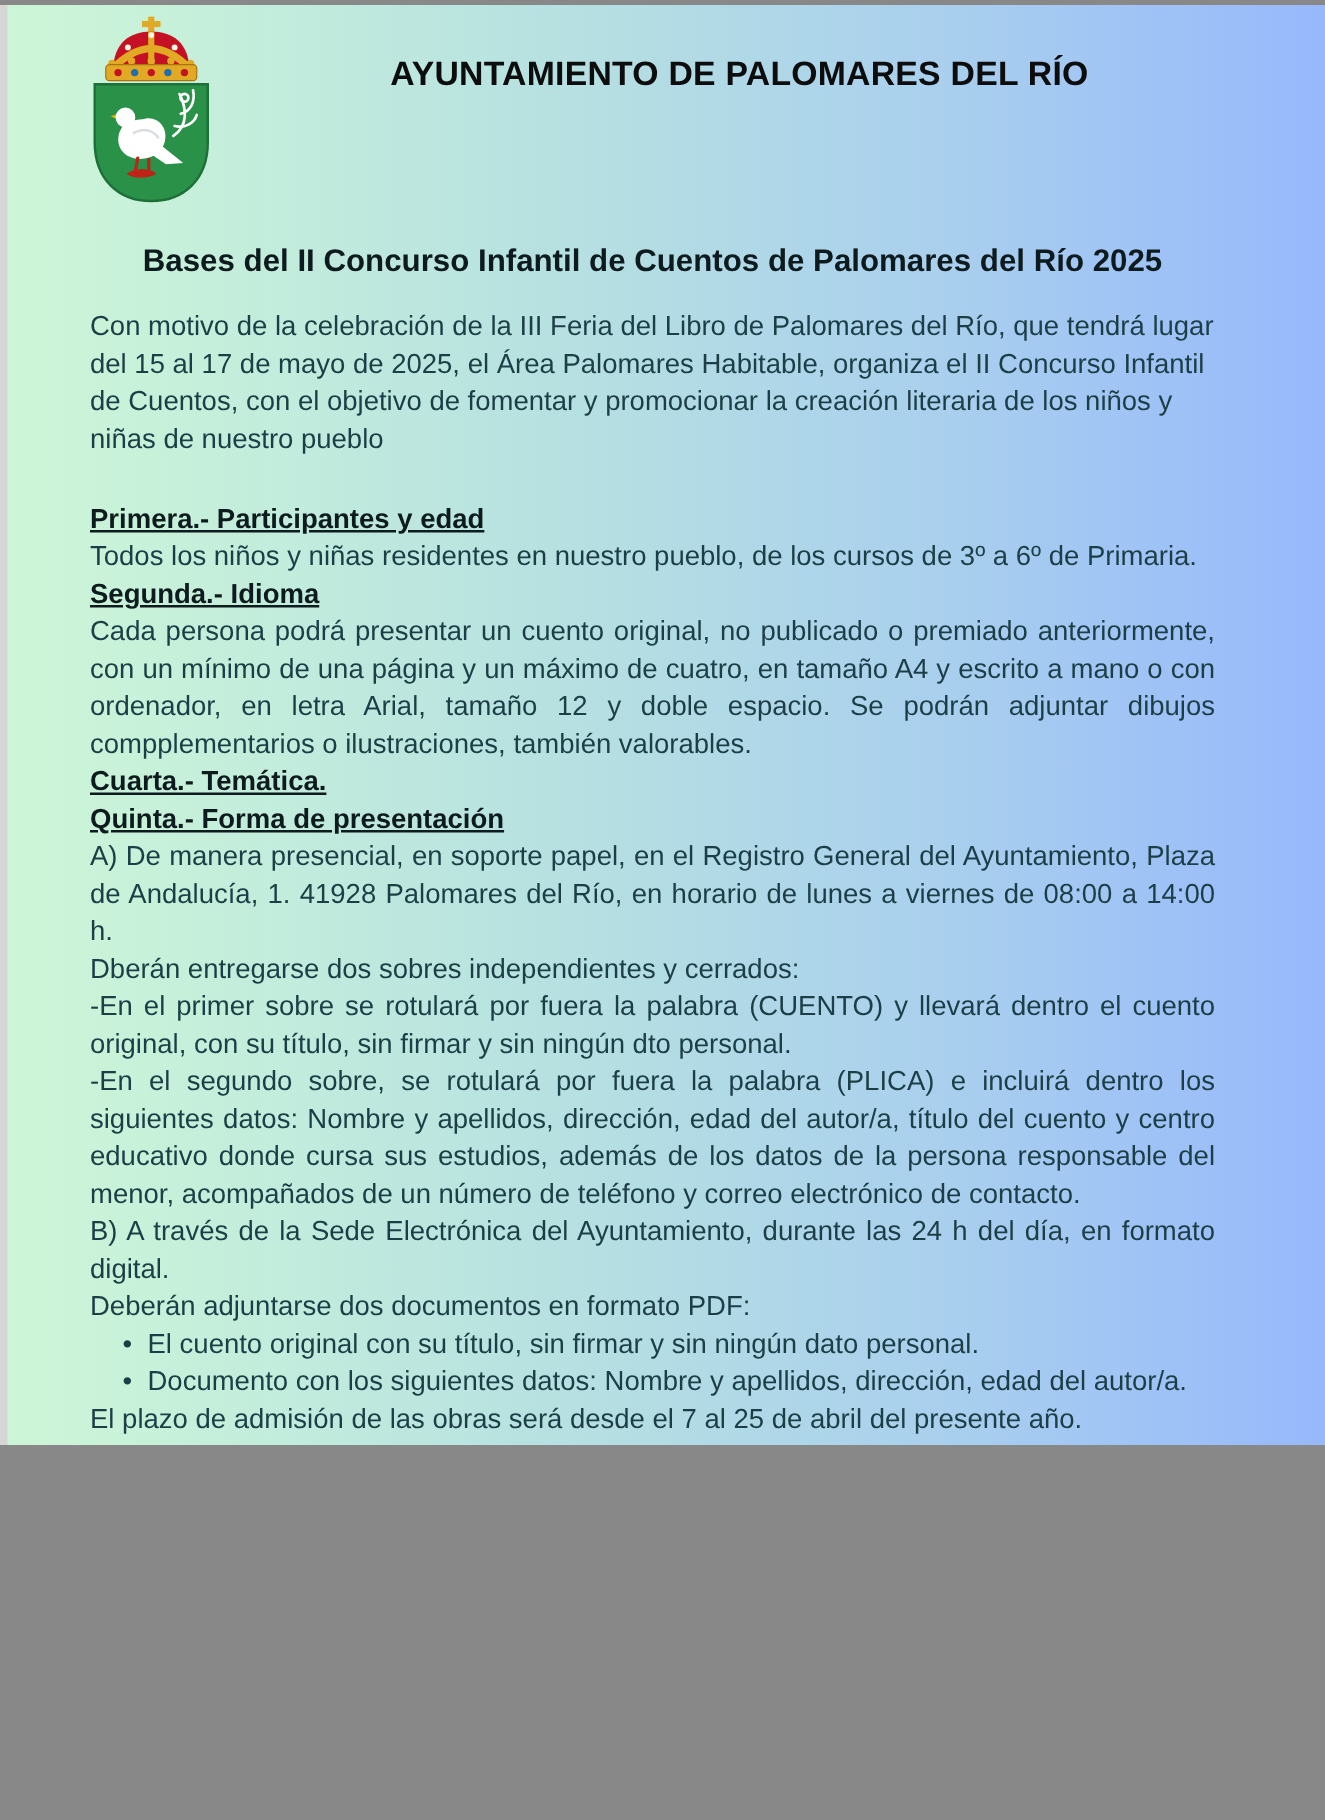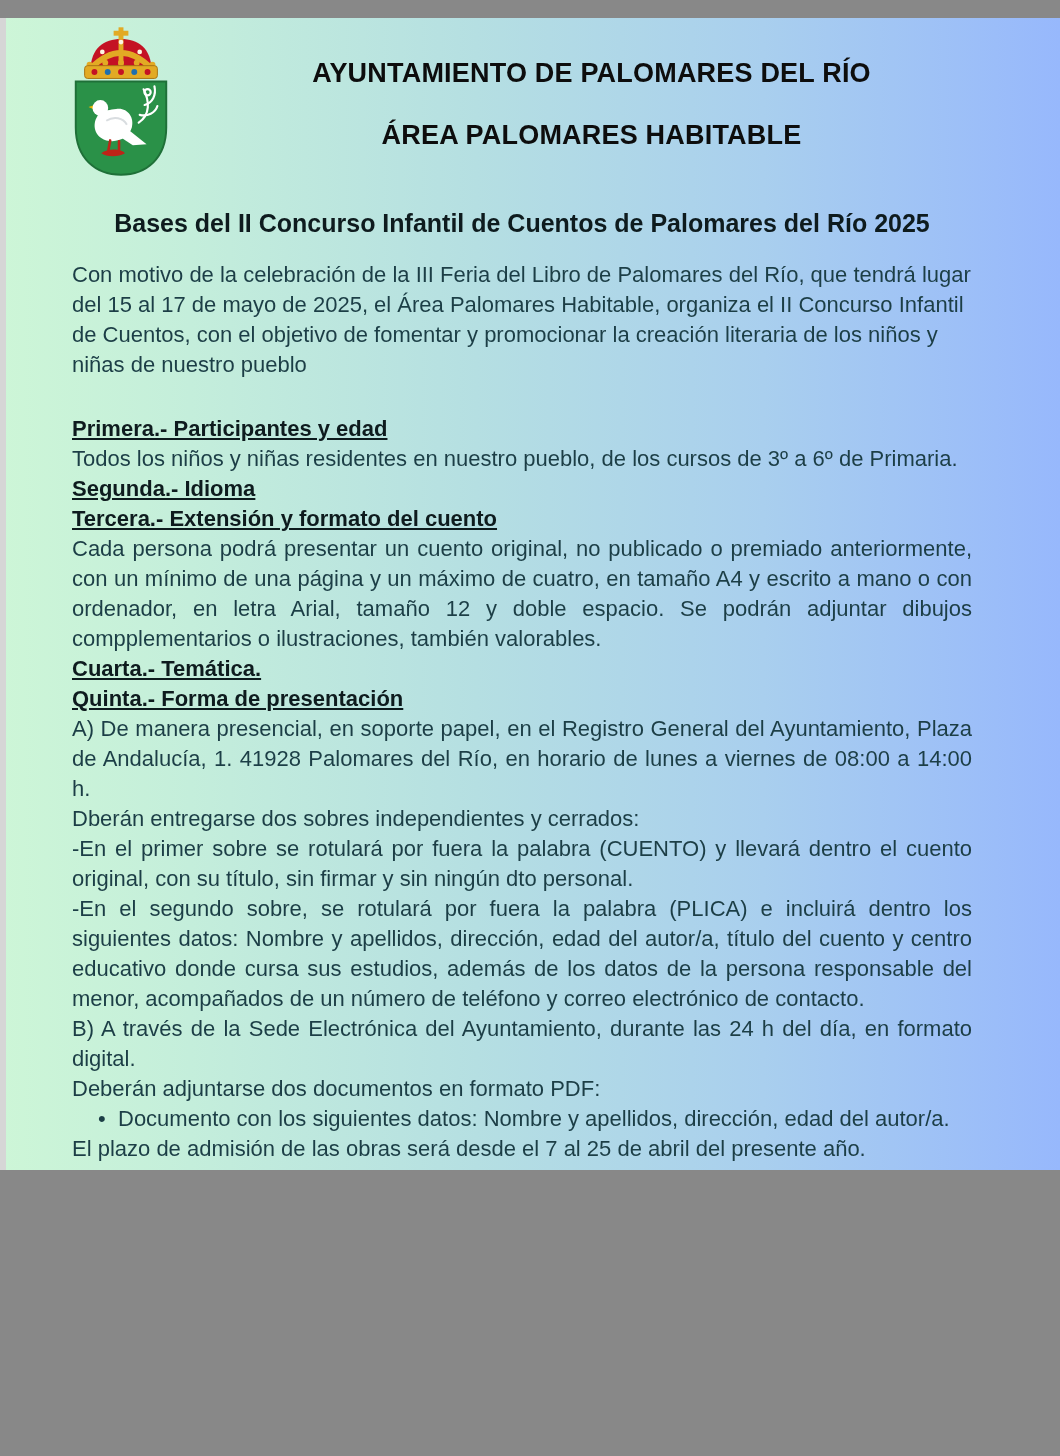--- a/index.html
+++ b/index.html
@@ -4,21 +4,21 @@
 <style>
   html,body{margin:0;padding:0;}
   body{
     font-family:"Liberation Sans","DejaVu Sans",sans-serif;
     background:#888;
   }
   .page{
     position:relative;
     width:1060px;
     height:1152px;
-    margin:18px auto;
+    margin:4px auto;
     overflow:hidden;
     background:linear-gradient(90deg,#cdf6d7 0%,#c4eedb 18%,#b5dfe2 45%,#a9cfee 72%,#97b8fc 100%);
   }
   .left-edge{
     position:absolute;left:0;top:0;bottom:0;width:6px;
     background:#d6d6d6;
   }
   
   .crest{
     position:absolute;left:62px;top:8px;width:118px;height:158px;
@@ -136,43 +136,42 @@
         <g stroke="#bf2317" stroke-width="2.6" stroke-linecap="round">
           <path d="M49 116 L47 127"></path>
           <path d="M58 117 L58 127"></path>
         </g>
         <path d="M40 129 C46 124 60 124 64 129 C58 133 45 133 40 129 Z" fill="#bf2317"></path>
       </g>
     </svg>
   </div>
 
   <div class="org-line first">AYUNTAMIENTO DE PALOMARES DEL RÍO</div>
-  <div class="org-line second">ÁREA PALOMARES HABITABLE</div>
 
   <div class="doc">
     <h1 class="title">Bases del II Concurso Infantil de Cuentos de Palomares del Río 2025</h1>
 
     <p class="para intro">Con motivo de la celebración de la III Feria del Libro de Palomares del Río, que tendrá lugar del 15 al 17 de mayo de 2025, el Área Palomares Habitable, organiza el II Concurso Infantil de Cuentos, con el objetivo de fomentar y promocionar la creación literaria de los niños y niñas de nuestro pueblo</p>
 
     <h2 class="sec-heading">Primera.- Participantes y edad</h2>
     <p class="para">Todos los niños y niñas residentes en nuestro pueblo, de los cursos de 3º a 6º de Primaria.</p>
 
     <h2 class="sec-heading">Segunda.- Idioma</h2>
 
-    <h2 class="sec-heading">Tercera.- Extensión y formato del cuento</h2>
     <p class="para">Cada persona podrá presentar un cuento original, no publicado o premiado anteriormente, con un mínimo de una página y un máximo de cuatro, en tamaño A4 y escrito a mano o con ordenador, en letra Arial, tamaño 12 y doble espacio. Se podrán adjuntar dibujos compplementarios o ilustraciones, también valorables.</p>
 
     <h2 class="sec-heading">Cuarta.- Temática.</h2>
 
     <h2 class="sec-heading">Quinta.- Forma de presentación</h2>
     <p class="para">A) De manera presencial, en soporte papel, en el Registro General del Ayuntamiento, Plaza de Andalucía, 1. 41928 Palomares del Río, en horario de lunes a viernes de 08:00 a 14:00 h.</p>
     <p class="para">Dberán entregarse dos sobres independientes y cerrados:</p>
     <p class="para">-En el primer sobre se rotulará por fuera la palabra (CUENTO) y llevará dentro el cuento original, con su título, sin firmar y sin ningún dto personal.</p>
     <p class="para">-En el segundo sobre, se rotulará por fuera la palabra (PLICA) e incluirá dentro los siguientes datos: Nombre y apellidos, dirección, edad del autor/a, título del cuento y centro educativo donde cursa sus estudios, además de los datos de la persona responsable del menor, acompañados de un número de teléfono y correo electrónico de contacto.</p>
     <p class="para">B) A través de la Sede Electrónica del Ayuntamiento, durante las 24 h del día, en formato digital.</p>
     <p class="para">Deberán adjuntarse dos documentos en formato PDF:</p>
     <ul class="doc-bullets">
+      <li>El cuento original con su título, sin firmar y sin ningún dato personal.</li>
       <li>Documento con los siguientes datos: Nombre y apellidos, dirección, edad del autor/a.</li>
     </ul>
 
     <p class="para">El plazo de admisión de las obras será desde el 7 al 25 de abril del presente año.</p>
   </div>
 </div>
 
 </body></html>

